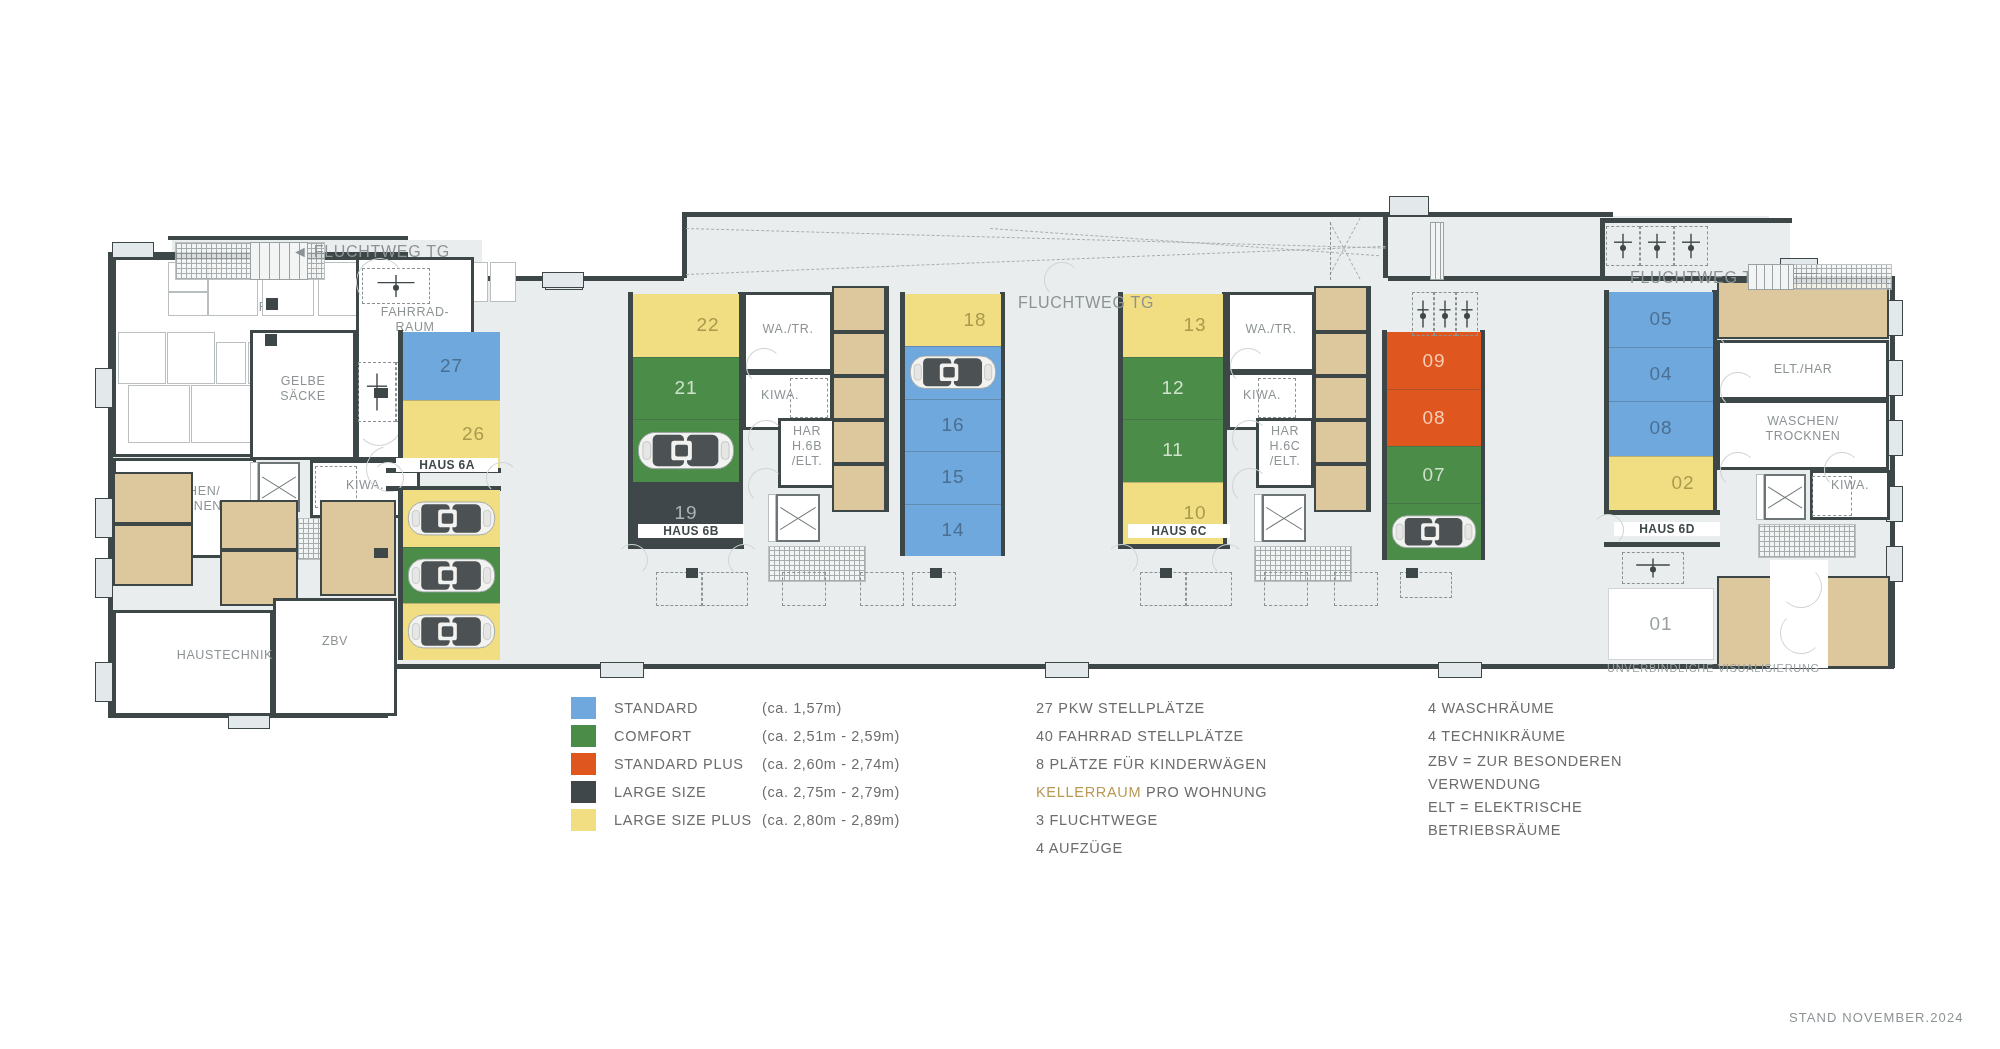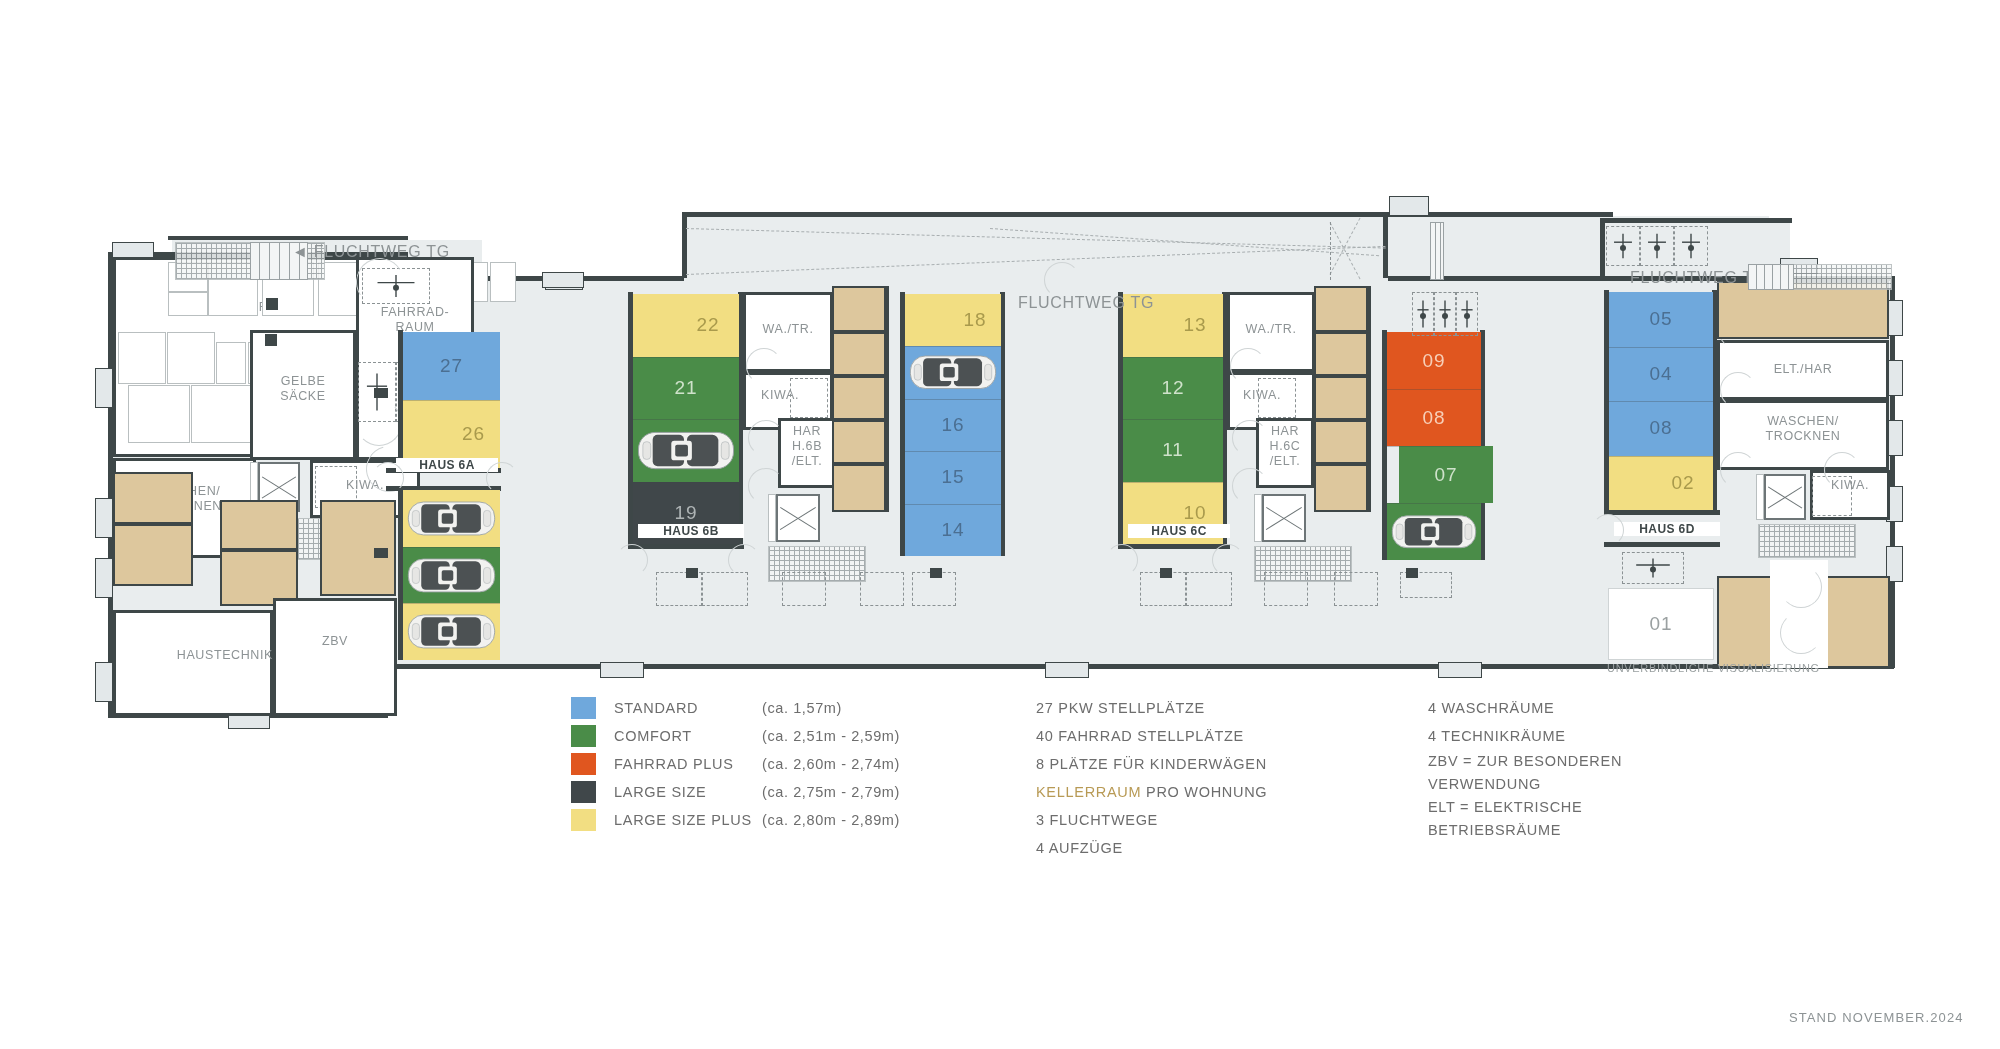--- a/index.html
+++ b/index.html
@@ -421,21 +421,21 @@
   <div class="wall" style="left:1382px;top:330px;width:5px;height:230px;"></div>
   <div class="wall" style="left:1480px;top:330px;width:5px;height:230px;"></div>
   <div id="p-midright" class="abs" style="left:1387px;top:332px;width:94px;height:228px;">
       <div class="bay b-cmfp" style="left: 0px; top: 0px; width: 94px; height: 57px;">
         <span class="num">09</span>
       </div>
       <div class="bay b-cmfp" style="left: 0px; top: 57px; width: 94px; height: 57px;">
         <span class="num">08</span>
       </div>
       <div class="bay-sep" style="top: 57px;"></div>
-      <div class="bay b-cmf" style="left: 12px; top: 114px; width: 94px; height: 57px;">
+      <div class="bay b-cmf" style="left: 0px; top: 114px; width: 94px; height: 57px;">
         <span class="num">07</span>
       </div>
       <div class="bay-sep" style="top: 114px;"></div>
       <div class="bay b-cmf" style="left: 0px; top: 171px; width: 94px; height: 57px;">
         <div class="car" style="left: 4px; top: 8.72px;">
           <svg viewBox="0 0 200 92" width="86" height="39.56">
             <rect x="3" y="9" width="194" height="74" rx="34" fill="#f2f2f0" stroke="#9aa1a3" stroke-width="2"></rect>
             <path d="M42 14 h44 a10 10 0 0 1 10 10 v44 a10 10 0 0 1 -10 10 h-44 a10 10 0 0 1 -10 -10 v-44 a10 10 0 0 1 10 -10z" fill="#4c5153"></path>
             <path d="M112 14 h42 a14 14 0 0 1 12 10 v44 a14 14 0 0 1 -12 10 h-42 a10 10 0 0 1 -10 -10 v-44 a10 10 0 0 1 10 -10z" fill="#4c5153"></path>
             <rect x="70" y="26" width="42" height="40" rx="6" fill="#f2f2f0"></rect>
@@ -627,21 +627,21 @@
         <div class="lg-name">STANDARD</div>
         <div class="lg-dim">(ca. 1,57m)</div>
       </div>
       <div class="lg-row">
         <div class="sw" style="background: rgb(74, 140, 72);"></div>
         <div class="lg-name">COMFORT</div>
         <div class="lg-dim">(ca. 2,51m - 2,59m)</div>
       </div>
       <div class="lg-row">
         <div class="sw" style="background: rgb(224, 86, 31);"></div>
-        <div class="lg-name">FAHRRAD PLUS</div>
+        <div class="lg-name">STANDARD PLUS</div>
         <div class="lg-dim">(ca. 2,60m - 2,74m)</div>
       </div>
       <div class="lg-row">
         <div class="sw" style="background: rgb(64, 71, 74);"></div>
         <div class="lg-name">LARGE SIZE</div>
         <div class="lg-dim">(ca. 2,75m - 2,79m)</div>
       </div>
       <div class="lg-row">
         <div class="sw" style="background: rgb(242, 222, 130);"></div>
         <div class="lg-name">LARGE SIZE PLUS</div>

